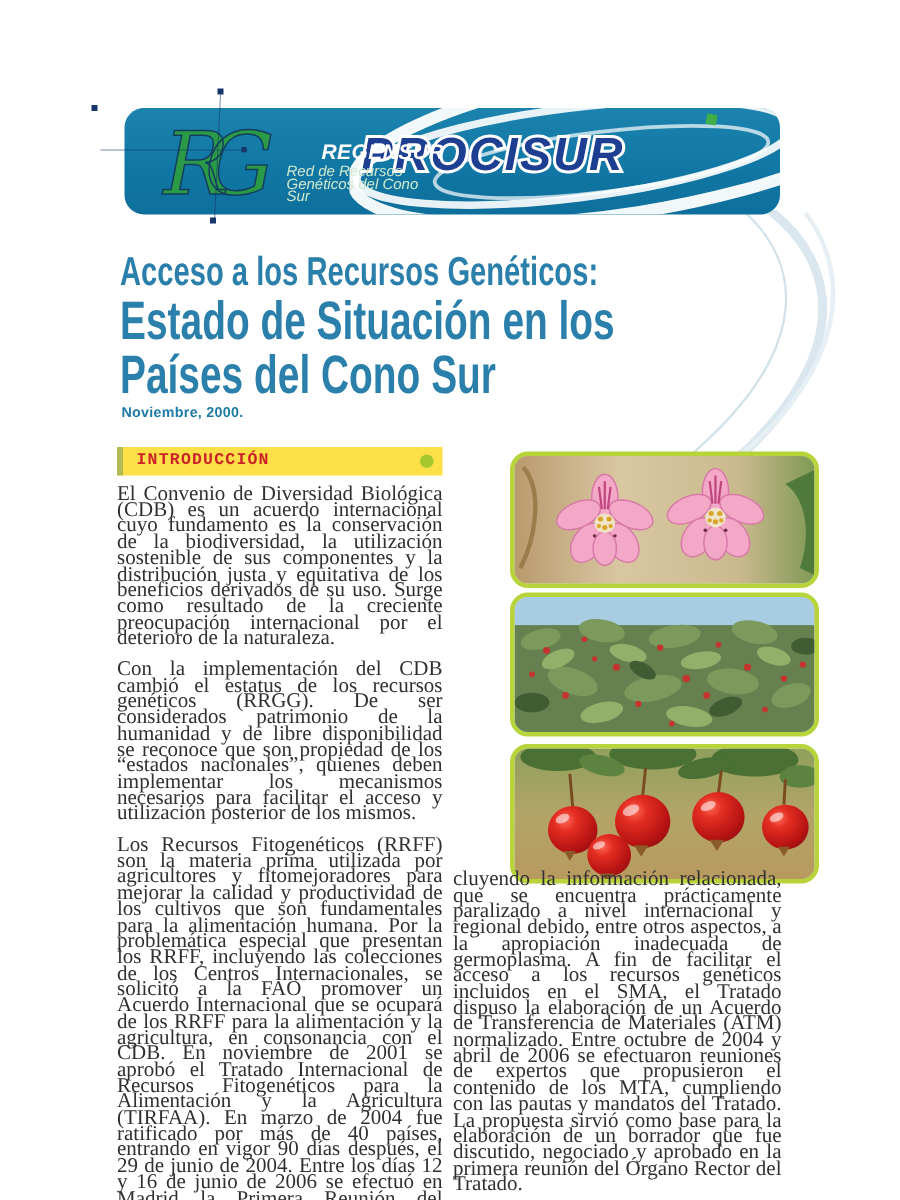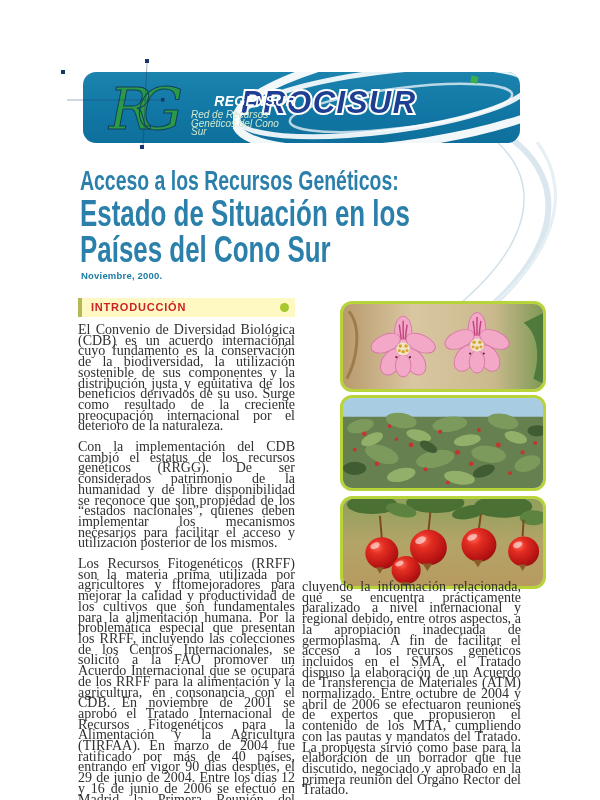--- a/index.html
+++ b/index.html
@@ -20,22 +20,22 @@
   .tail-svg{position:absolute;left:425px;top:140px;width:150px;height:200px;z-index:0;pointer-events:none;}
 
   
   .title{position:absolute;left:80px;top:166px;transform:scaleX(.72);transform-origin:left top;
          color:#2b80ab;font-weight:bold;white-space:nowrap;z-index:2;}
   .title-l1{font-size:27px;line-height:30px;}
   .title-l2{font-size:36px;line-height:36px;}
   .date{position:absolute;left:81px;top:270px;font-size:9.5px;font-weight:700;color:#1b7ba4;letter-spacing:.2px;}
 
   
-  .intro-bar{position:absolute;left:78px;top:298px;width:217px;height:19px;background:#fef9c3;
-             border-left:4px solid #b3ba55;box-sizing:border-box;}
+  .intro-bar{position:absolute;left:78px;top:298px;width:217px;height:19px;background:#fde047;
+             border-left:4px solid #b3ba55;box-sizing:border-box;font-family:Liberation Mono, monospace;}
   .intro-label{position:absolute;left:9px;top:0;line-height:19px;font-size:11px;font-weight:700;
                color:#cc2127;letter-spacing:.8px;}
   .intro-dot{position:absolute;right:6px;top:5px;width:9px;height:9px;border-radius:50%;background:#a6c82e;}
 
   
   .col-left{position:absolute;left:78px;top:325px;width:217px;}
   .col-right-text{position:absolute;left:302px;top:582px;width:219px;}
   .body-par{font-family:"Liberation Serif",serif;font-size:14px;line-height:10.7px;
             text-align:justify;color:#303030;margin:0 0 10px 0;}
 

